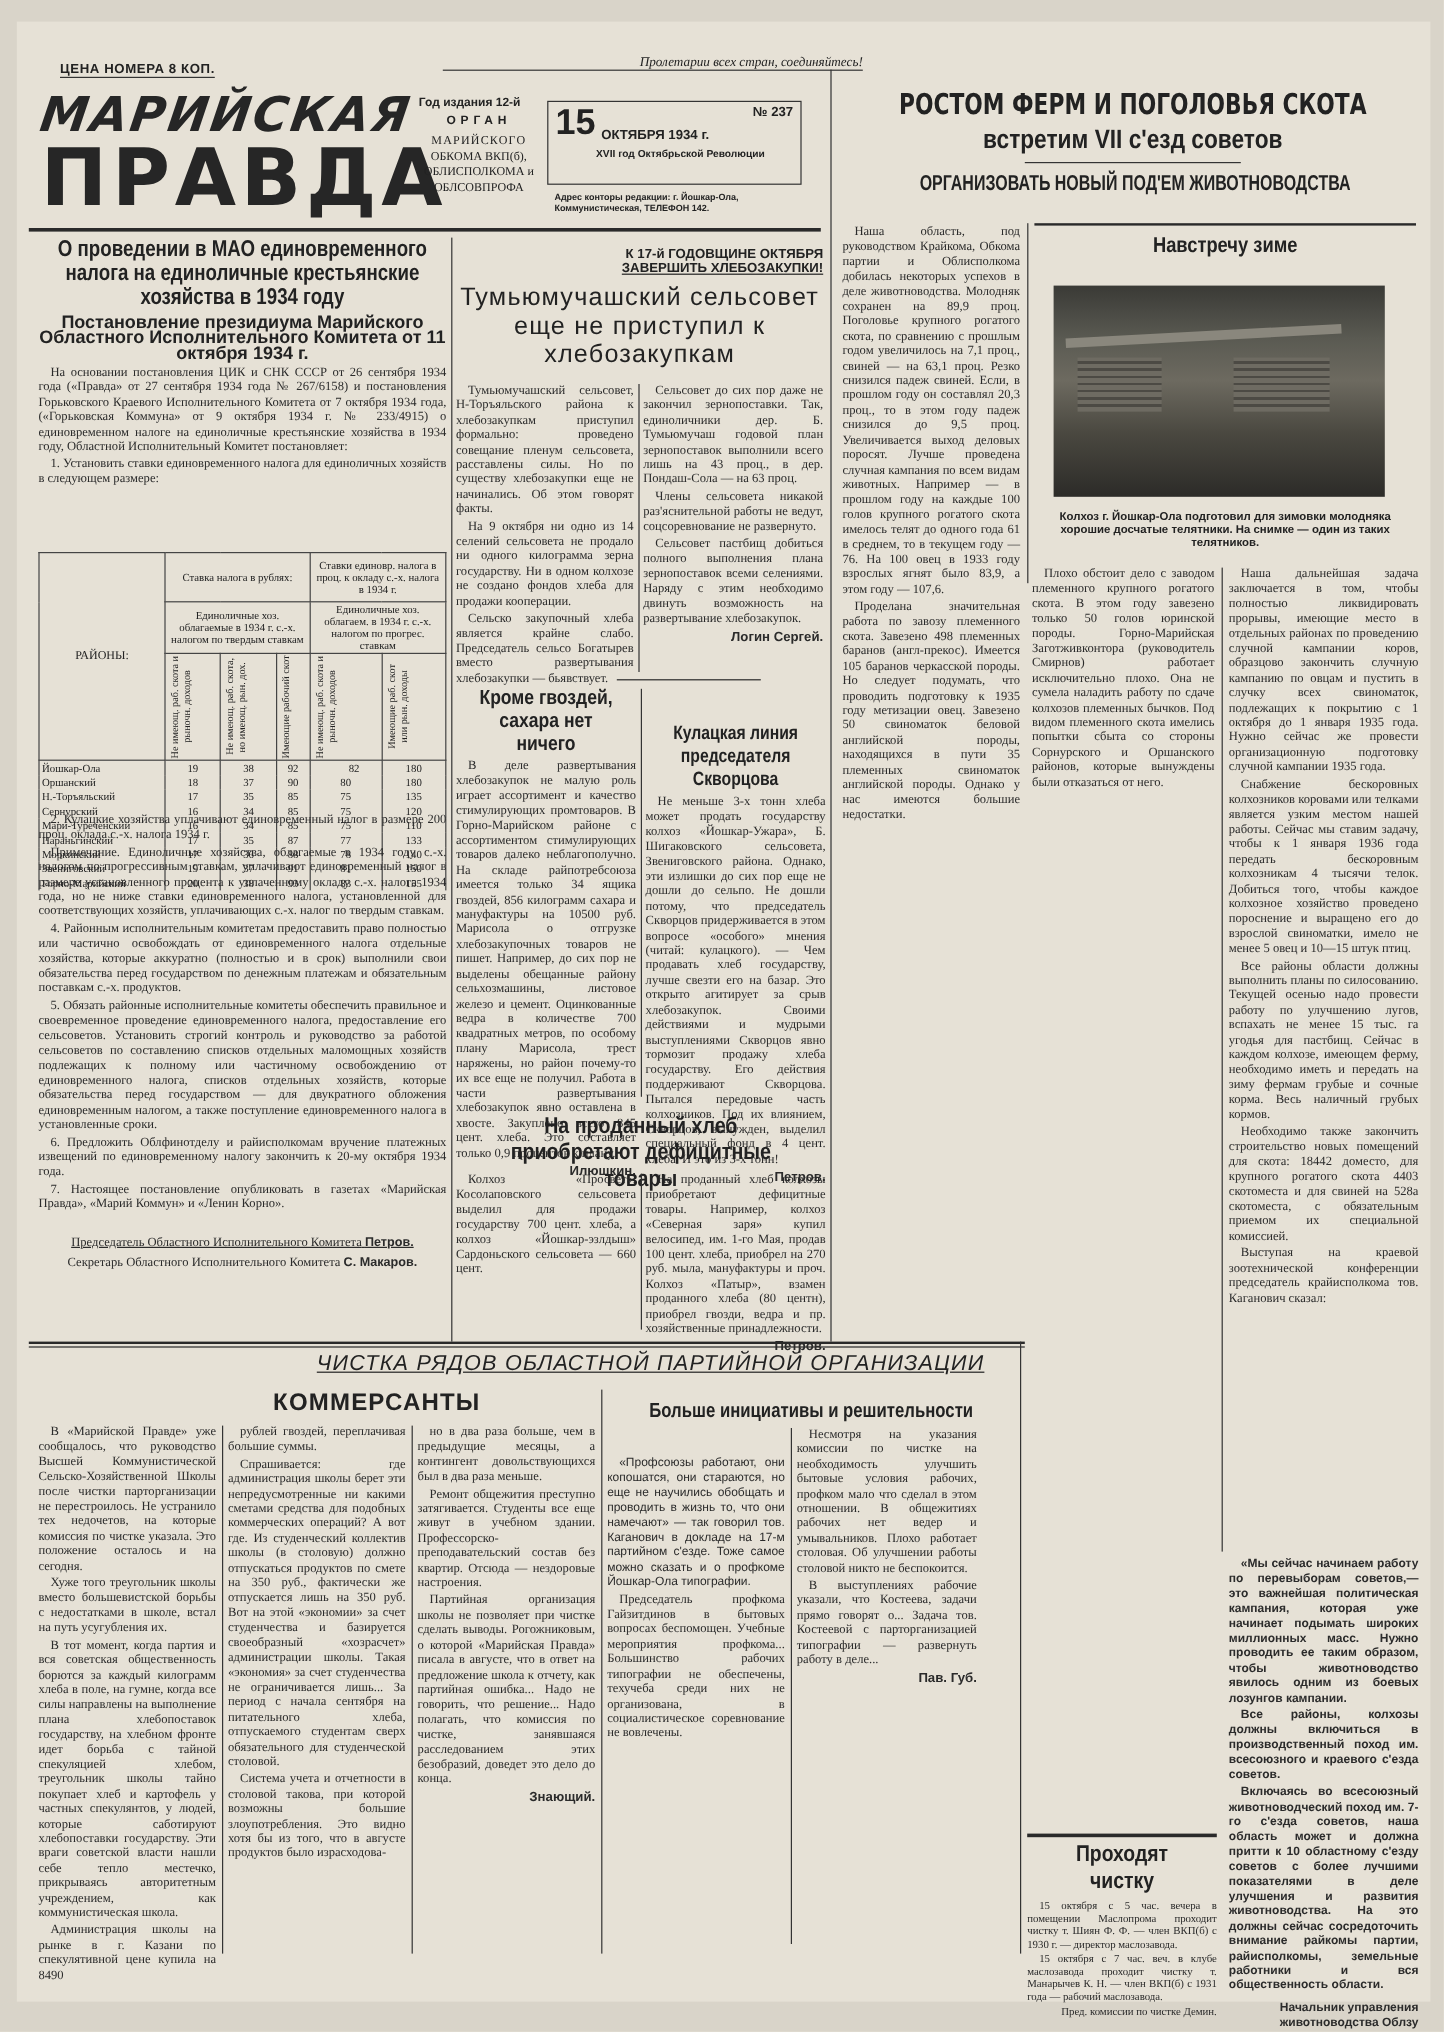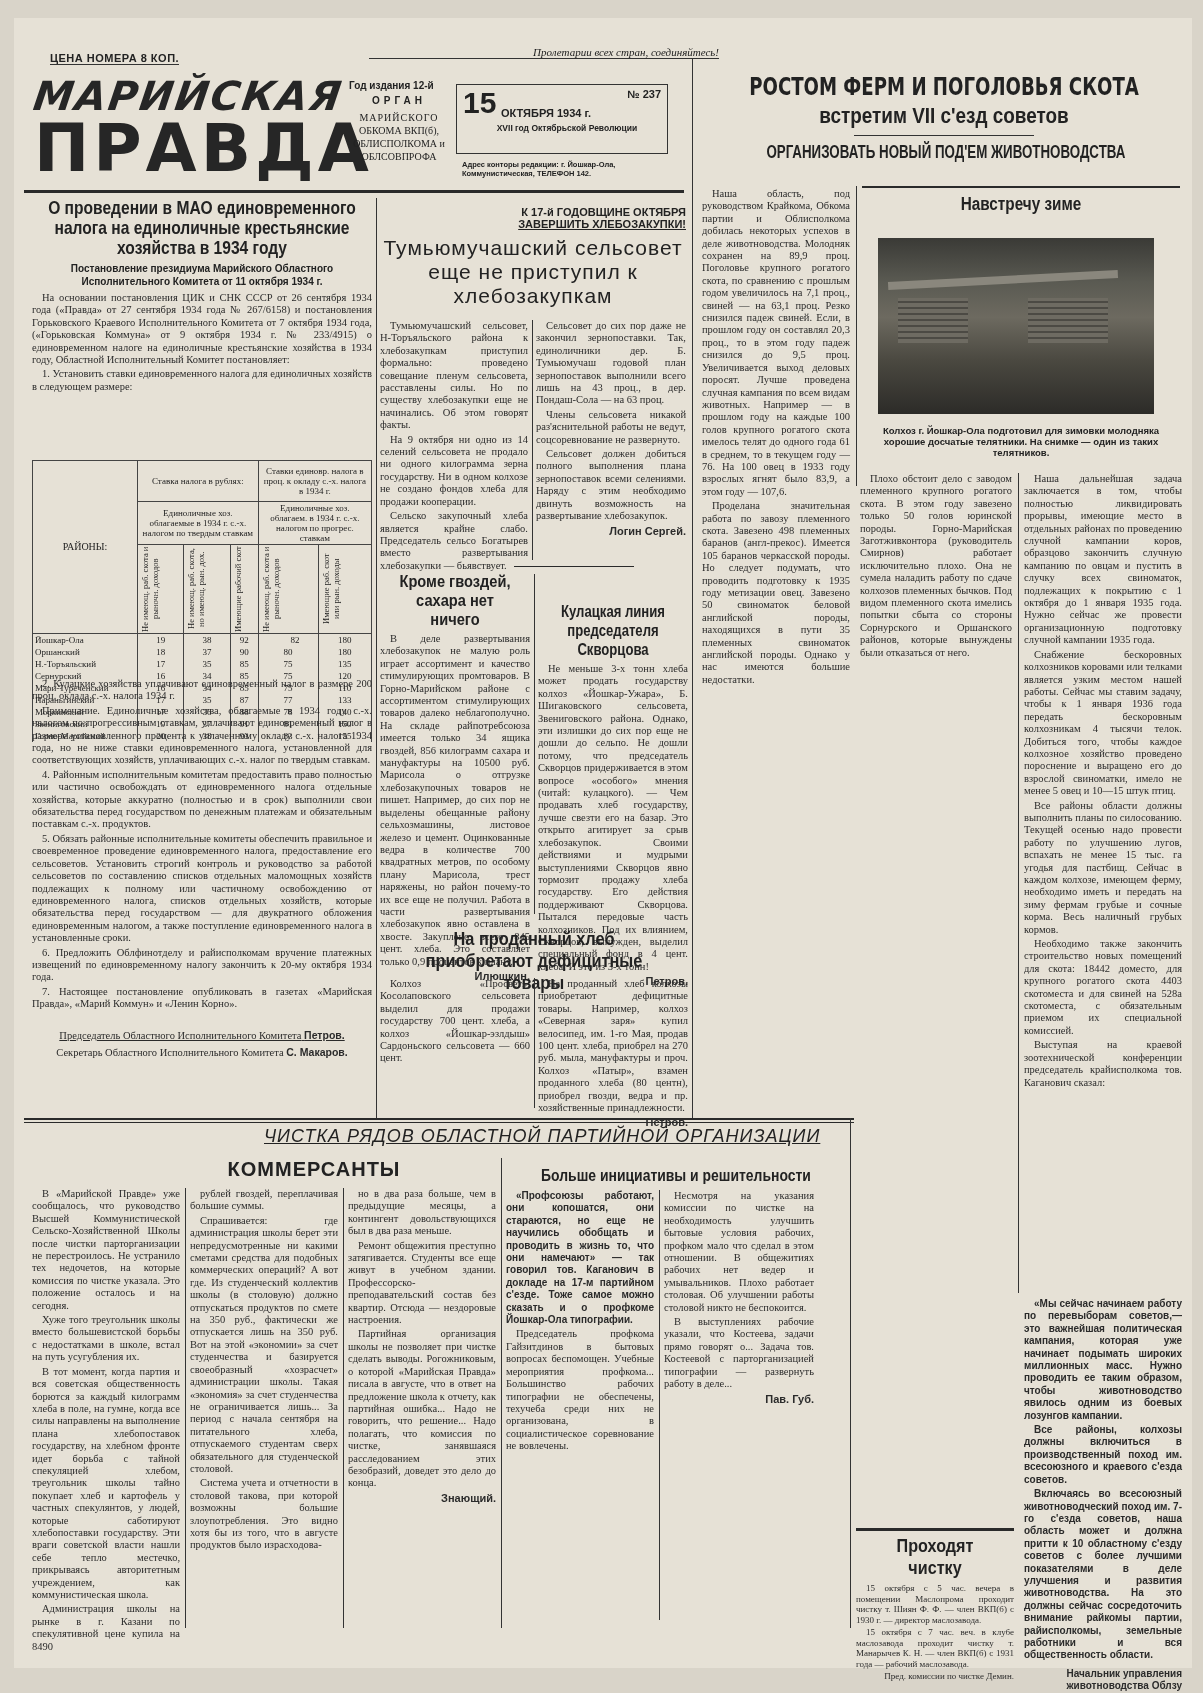--- a/index.html
+++ b/index.html
@@ -91,21 +91,21 @@
   <div class="abs body sans" style="left:1010px;top:1280px;width:158px;font-weight:bold;font-size:10px;">
     <p>«Мы сейчас начинаем работу по перевыборам советов,— это важнейшая политическая кампания, которая уже начинает подымать широких миллионных масс. Нужно проводить ее таким образом, чтобы животноводство явилось одним из боевых лозунгов кампании.</p>
     <p>Все районы, колхозы должны включиться в производственный поход им. всесоюзного и краевого с'езда советов.</p>
     <p>Включаясь во всесоюзный животноводческий поход им. 7-го с'езда советов, наша область может и должна притти к 10 областному с'езду советов с более лучшими показателями в деле улучшения и развития животноводства. На это должны сейчас сосредоточить внимание райкомы партии, райисполкомы, земельные работники и вся общественность области.</p>
     <div style="text-align:right;margin-top:6px;">Начальник управления животноводства Облзу</div>
     <div style="text-align:right;">РЫНДИН.</div>
   </div>
 
   <div class="abs" style="left:18px;top:180px;width:340px;">
     <div class="sans center" style="font-weight:bold;font-size:19px;line-height:20px;transform:scaleX(0.82);transform-origin:center;width:410px;margin-left:-35px;">О проведении в МАО единовременного налога на единоличные крестьянские хозяйства в 1934 году</div>
-    <div class="sans center" style="font-weight:bold;font-size:10px;line-height:13px;margin-top:4px;">Постановление президиума Марийского Областного Исполнительного Комитета от 11 октября 1934 г.</div>
+    <div class="sans center" style="font-weight:bold;font-size:15px;line-height:13px;margin-top:4px;">Постановление президиума Марийского Областного Исполнительного Комитета от 11 октября 1934 г.</div>
     <div class="body" style="margin-top:4px;">
       <p>На основании постановления ЦИК и СНК СССР от 26 сентября 1934 года («Правда» от 27 сентября 1934 года № 267/6158) и постановления Горьковского Краевого Исполнительного Комитета от 7 октября 1934 года, («Горьковская Коммуна» от 9 октября 1934 г. № 233/4915) о единовременном налоге на единоличные крестьянские хозяйства в 1934 году, Областной Исполнительный Комитет постановляет:</p>
       <p>1. Установить ставки единовременного налога для единоличных хозяйств в следующем размере:</p>
     </div>
   </div>
 
   <div class="abs" style="left:18px;top:442px;width:340px;">
     <table class="tax" style="width:340px;">
       <tbody>
           <tr>
@@ -237,21 +237,21 @@
   </div>
   <div class="abs body" style="left:366px;top:302px;width:148px;">
     <p>Тумьюмучашский сельсовет, Н-Торъяльского района к хлебозакупкам приступил формально: проведено совещание пленум сельсовета, расставлены силы. Но по существу хлебозакупки еще не начинались. Об этом говорят факты.</p>
     <p>На 9 октября ни одно из 14 селений сельсовета не продало ни одного килограмма зерна государству. Ни в одном колхозе не создано фондов хлеба для продажи кооперации.</p>
     <p>Сельско закупочный хлеба является крайне слабо. Председатель сельсо Богатырев вместо развертывания хлебозакупки — бьявствует.</p>
   </div>
   <div class="vr" style="left:518px;top:302px;height:240px;"></div>
   <div class="abs body" style="left:522px;top:302px;width:150px;">
     <p>Сельсовет до сих пор даже не закончил зернопоставки. Так, единоличники дер. Б. Тумьюмучаш годовой план зернопоставок выполнили всего лишь на 43 проц., в дер. Пондаш-Сола — на 63 проц.</p>
     <p>Члены сельсовета никакой раз'яснительной работы не ведут, соцсоревнование не развернуто.</p>
-    <p>Сельсовет должен добиться полного выполнения плана зернопоставок всеми селениями. Наряду с этим необходимо двинуть возможность на развертывание хлебозакупок.</p>
+    <p>Сельсовет пастбищ добиться полного выполнения плана зернопоставок всеми селениями. Наряду с этим необходимо двинуть возможность на развертывание хлебозакупок.</p>
     <div class="sig">Логин Сергей.</div>
   </div>
   <div class="hr" style="left:500px;top:548px;width:120px;height:1px;"></div>
 
   <div class="abs" style="left:366px;top:554px;width:150px;">
     <div class="sans center" style="font-weight:bold;font-size:17px;line-height:19px;transform:scaleX(0.86);">Кроме гвоздей, сахара нет ничего</div>
     <div class="body" style="margin-top:4px;">
       <p>В деле развертывания хлебозакупок не малую роль играет ассортимент и качество стимулирующих промтоваров. В Горно-Марийском районе с ассортиментом стимулирующих товаров далеко неблагополучно. На складе райпотребсоюза имеется только 34 ящика гвоздей, 856 килограмм сахара и мануфактуры на 10500 руб. Марисола о отгрузке хлебозакупочных товаров не пишет. Например, до сих пор не выделены обещанные району сельхозмашины, листовое железо и цемент. Оцинкованные ведра в количестве 700 квадратных метров, по особому плану Марисола, трест наряжены, но район почему-то их все еще не получил. Работа в части развертывания хлебозакупок явно оставлена в хвосте. Закуплено всего 845 цент. хлеба. Это составляет только 0,9 процентов к плану.</p>
       <div class="sig">Илюшкин.</div>
     </div>
@@ -299,21 +299,21 @@
   <div class="abs body" style="left:334px;top:1170px;width:148px;">
     <p>но в два раза больше, чем в предыдущие месяцы, а контингент довольствующихся был в два раза меньше.</p>
     <p>Ремонт общежития преступно затягивается. Студенты все еще живут в учебном здании. Профессорско-преподавательский состав без квартир. Отсюда — нездоровые настроения.</p>
     <p>Партийная организация школы не позволяет при чистке сделать выводы. Рогожниковым, о которой «Марийская Правда» писала в августе, что в ответ на предложение школа к отчету, как партийная ошибка... Надо не говорить, что решение... Надо полагать, что комиссия по чистке, занявшаяся расследованием этих безобразий, доведет это дело до конца.</p>
     <div class="sig">Знающий.</div>
   </div>
   <div class="vr" style="left:487px;top:1140px;height:470px;"></div>
 
   <div class="abs sans center" style="left:492px;top:1148px;width:340px;font-weight:bold;font-size:17px;transform:scaleX(0.82);transform-origin:center;">Больше инициативы и решительности</div>
   <div class="abs body" style="left:492px;top:1172px;width:148px;">
-    <p class="sans" style="font-weight:bold;font-size:10px;">«Профсоюзы работают, они копошатся, они стараются, но еще не научились обобщать и проводить в жизнь то, что они намечают» — так говорил тов. Каганович в докладе на 17-м партийном с'езде. Тоже самое можно сказать и о профкоме Йошкар-Ола типографии.</p>
+    <p class="sans" style="font-weight:normal;font-size:10px;margin-top:24px;">«Профсоюзы работают, они копошатся, они стараются, но еще не научились обобщать и проводить в жизнь то, что они намечают» — так говорил тов. Каганович в докладе на 17-м партийном с'езде. Тоже самое можно сказать и о профкоме Йошкар-Ола типографии.</p>
     <p>Председатель профкома Гайзитдинов в бытовых вопросах беспомощен. Учебные мероприятия профкома... Большинство рабочих типографии не обеспечены, техучеба среди них не организована, в социалистическое соревнование не вовлечены.</p>
   </div>
   <div class="vr" style="left:645px;top:1172px;height:430px;"></div>
   <div class="abs body" style="left:650px;top:1172px;width:150px;">
     <p>Несмотря на указания комиссии по чистке на необходимость улучшить бытовые условия рабочих, профком мало что сделал в этом отношении. В общежитиях рабочих нет ведер и умывальников. Плохо работает столовая. Об улучшении работы столовой никто не беспокоится.</p>
     <p>В выступлениях рабочие указали, что Костеева, задачи прямо говорят о... Задача тов. Костеевой с парторганизацией типографии — развернуть работу в деле...</p>
     <div class="sig">Пав. Губ.</div>
   </div>
   <div class="vr" style="left:836px;top:1100px;height:510px;"></div>
 

